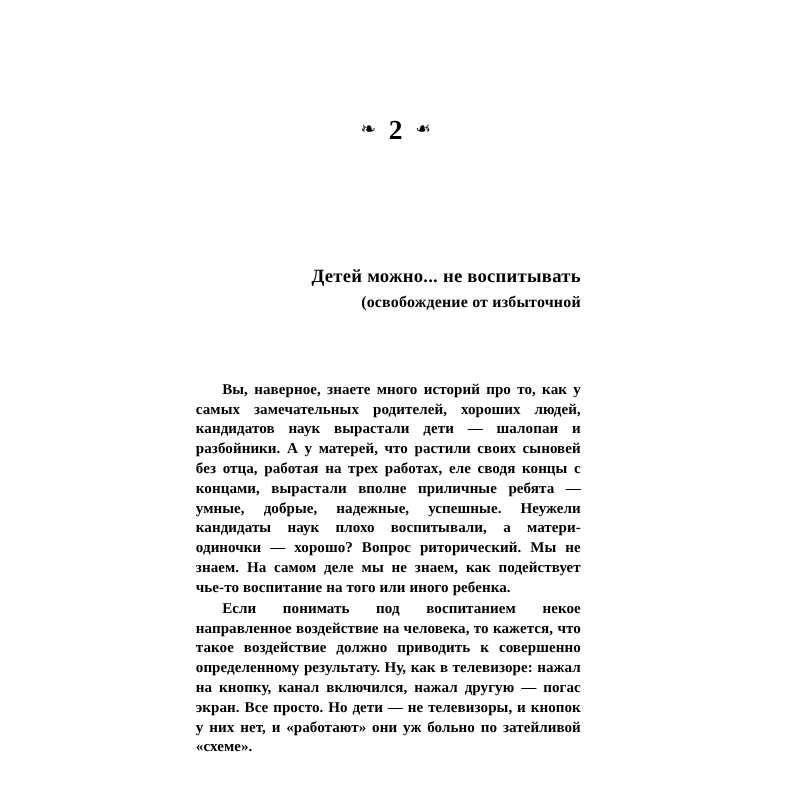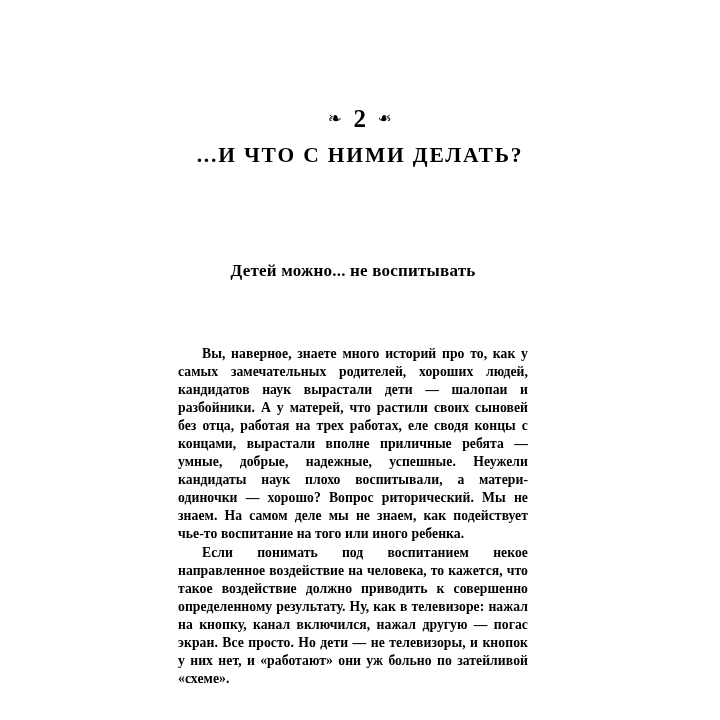--- a/index.html
+++ b/index.html
@@ -63,23 +63,23 @@
     line-height: 26px;
     font-weight: 700;
     letter-spacing: 0.085em;
     font-family: "Liberation Serif", "DejaVu Serif", serif;
   }
 
   
   .section-head {
     position: absolute;
     left: 178px;
-    top: 260px;
+    top: 240px;
     width: 350px;
-    text-align: center;
+    text-align: right;
   }
   .section-title {
     font-size: 17px;
     line-height: 22px;
     font-weight: 700;
     letter-spacing: 0.012em;
   }
   .section-subtitle {
     margin-top: 3px;
     font-size: 14.5px;
@@ -112,26 +112,26 @@
 </style>
 </head>
 <body>
 
 <div id="page">
 
   <div class="chapter-head">
     <div class="chapter-ornament-line">
       <span class="ornament left">❧</span><span class="chapter-number">2</span><span class="ornament right">❧</span>
     </div>
-    <div class="chapter-title">...И ЧТО С НИМИ ДЕЛАТЬ?</div>
   </div>
 
   <div class="section-head">
     <div class="section-title">Детей можно... не воспитывать</div>
     <div class="section-subtitle">
+      <span class="sub-line">(освобождение от избыточной</span>
     </div>
   </div>
 
   <div class="body-text">
     <p>Вы, наверное, знаете много историй про то, как у самых замечательных родителей, хороших людей, кандидатов наук вырастали дети — шалопаи и разбойники. А у матерей, что растили своих сыновей без отца, работая на трех работах, еле сводя концы с концами, вырастали вполне приличные ребята — умные, добрые, надежные, успешные. Неужели кандидаты наук плохо воспитывали, а матери-одиночки — хорошо? Вопрос риторический. Мы не знаем. На самом деле мы не знаем, как подействует чье-то воспитание на того или иного ребенка.</p>
     <p>Если понимать под воспитанием некое направленное воздействие на человека, то кажется, что такое воздействие должно приводить к совершенно определенному результату. Ну, как в телевизоре: нажал на кнопку, канал включился, нажал другую — погас экран. Все просто. Но дети — не телевизоры, и кнопок у них нет, и «работают» они уж больно по затейливой «схеме».</p>
   </div>
 
 </div>
 

